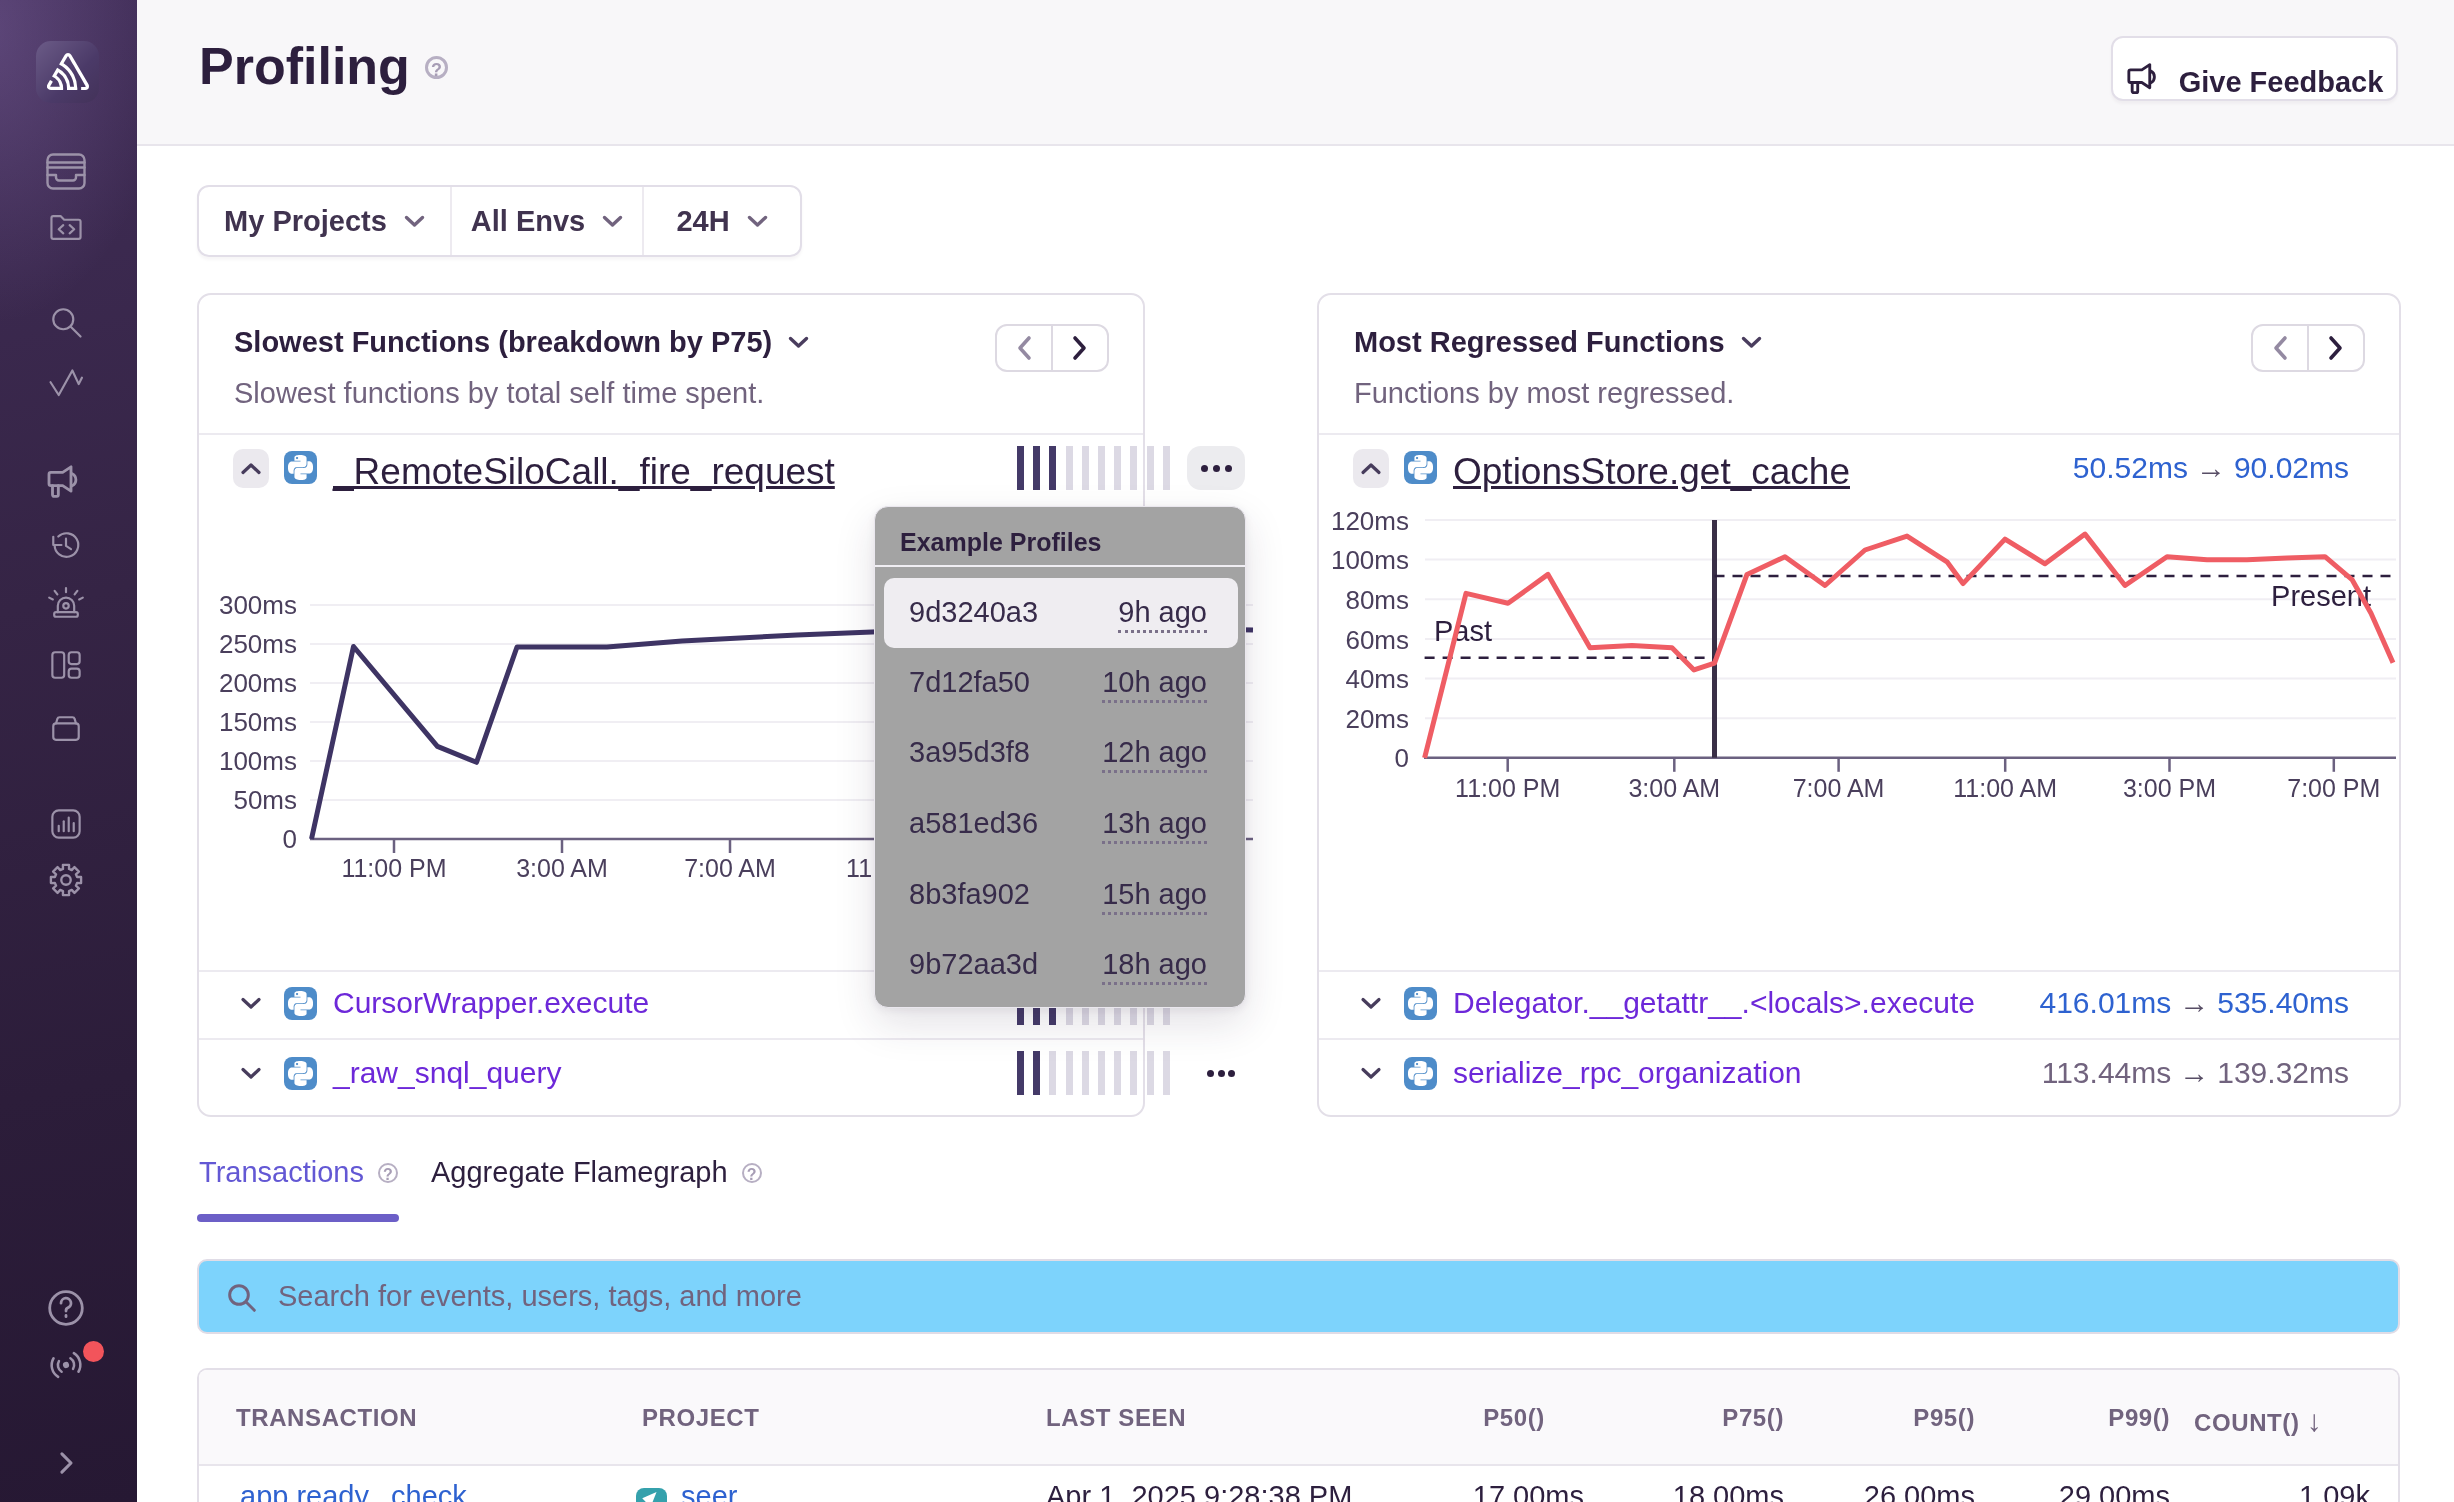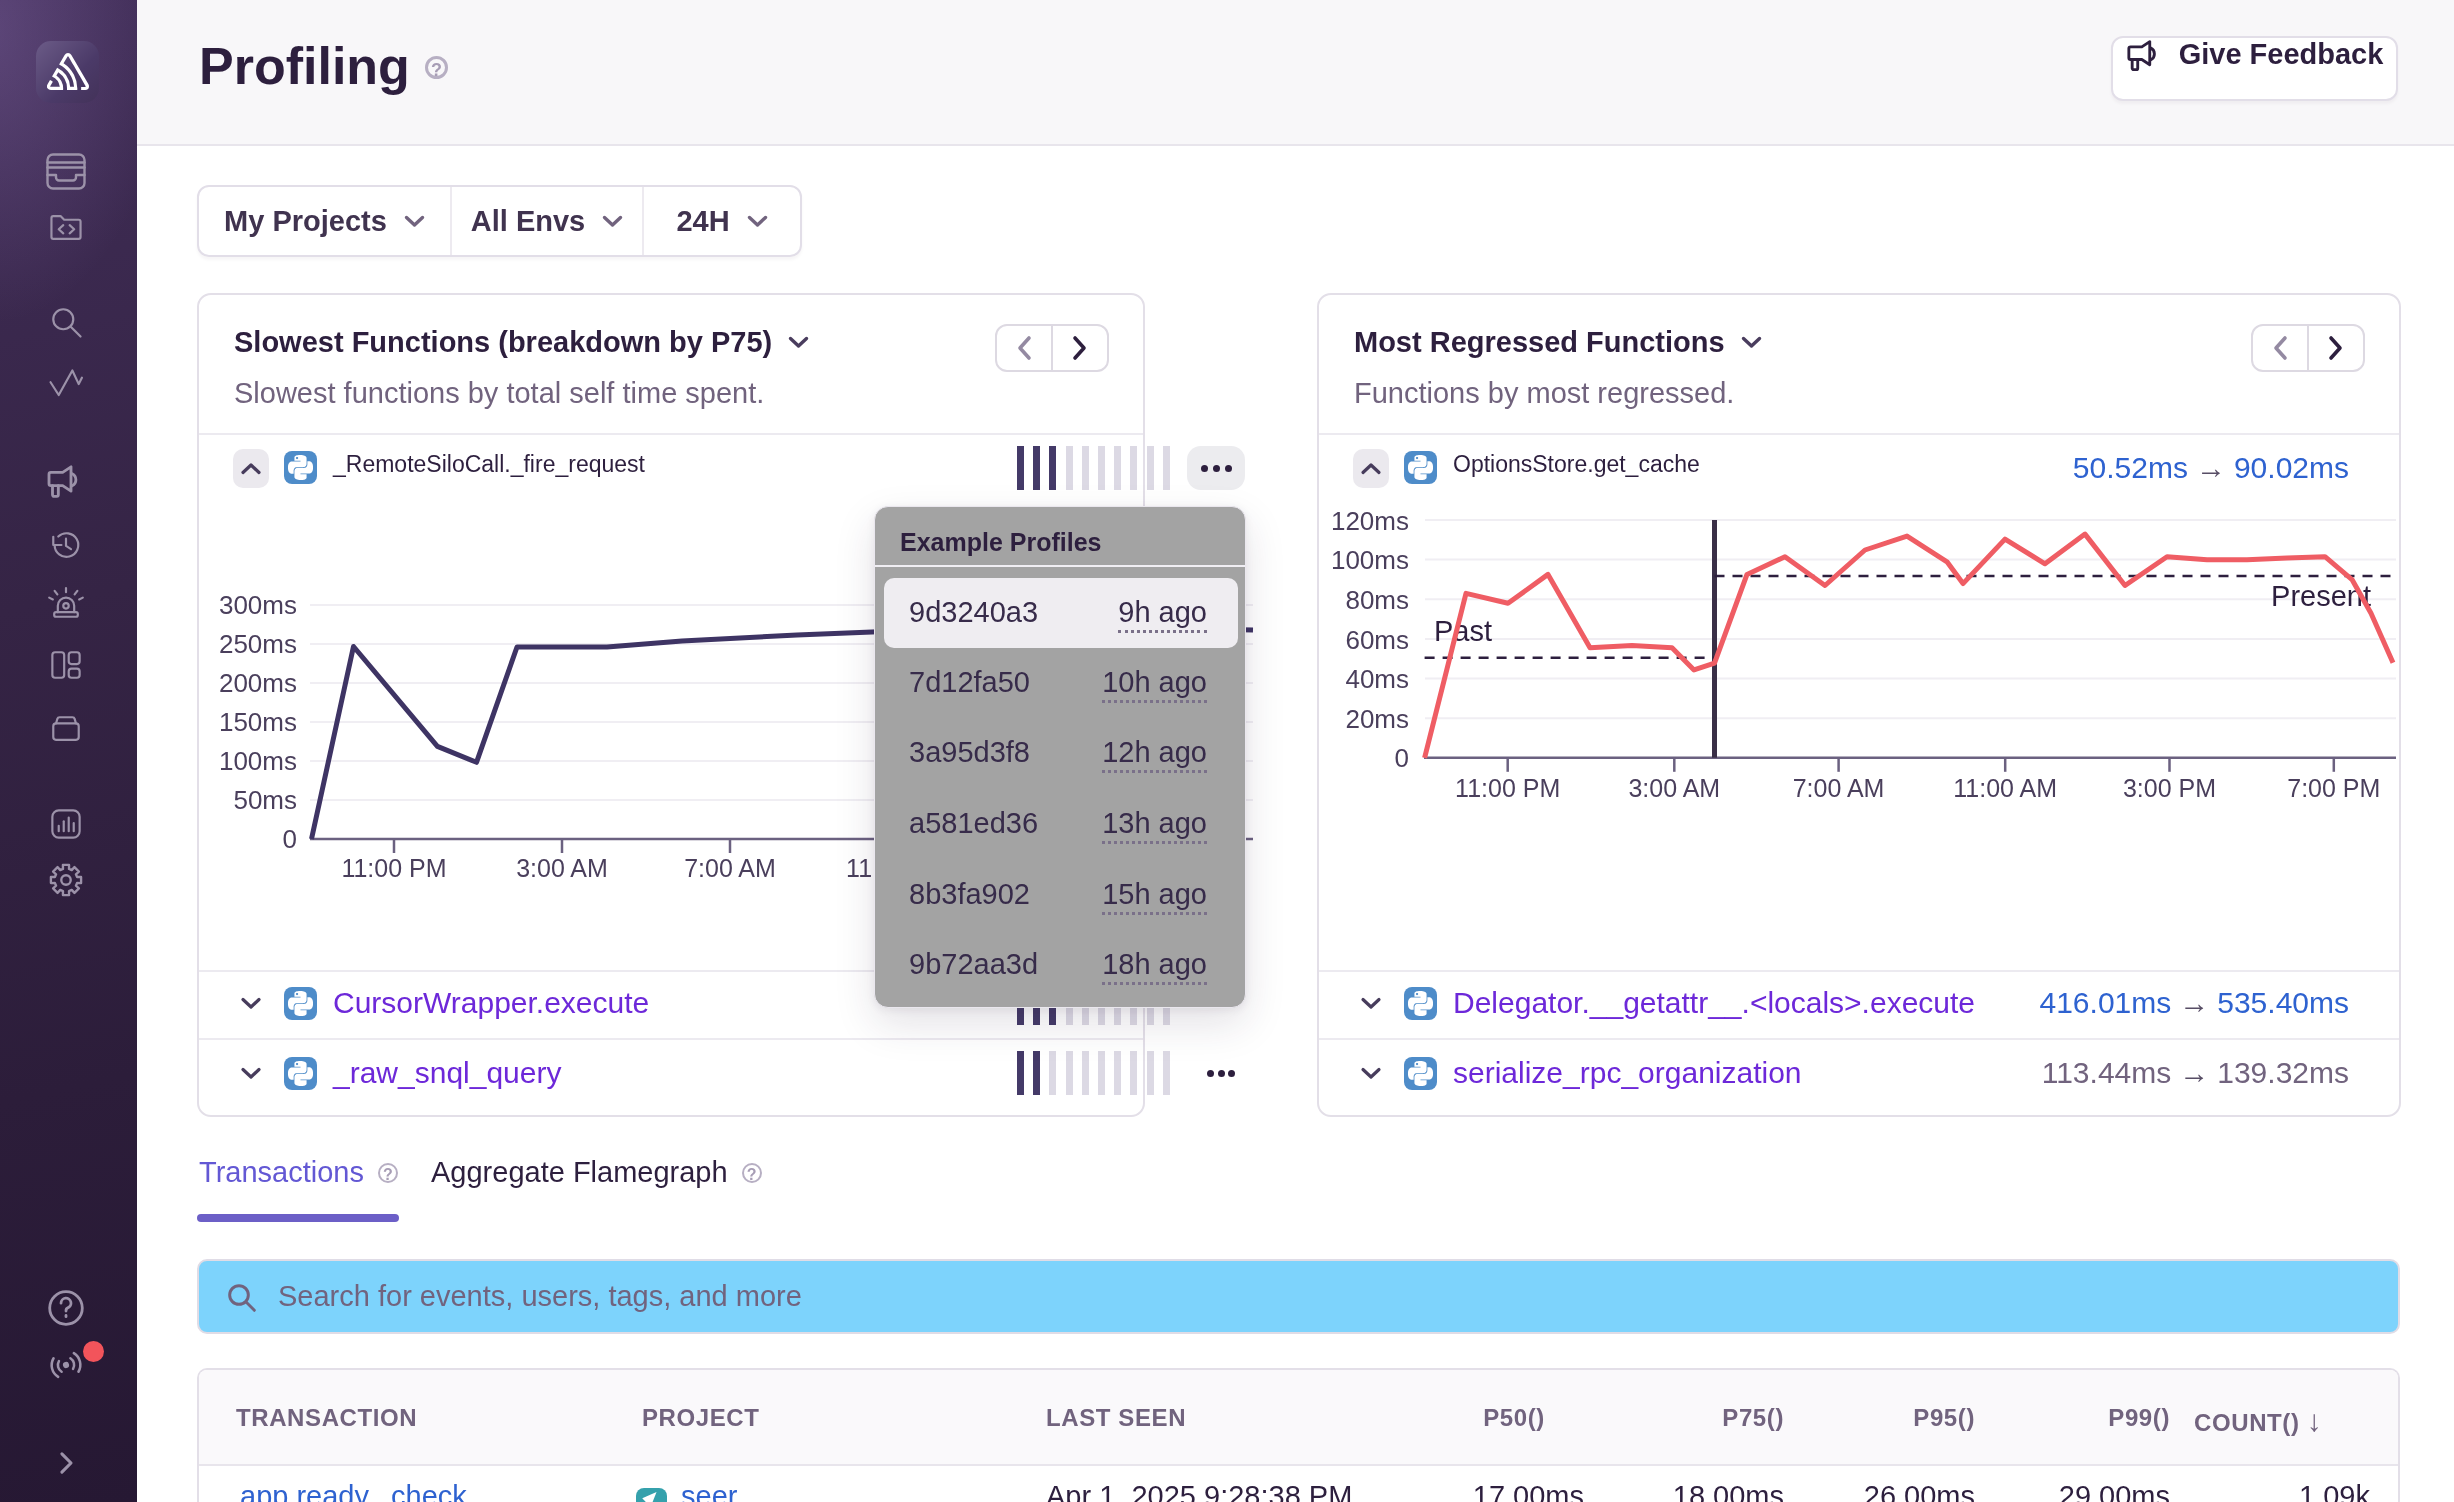--- a/index.html
+++ b/index.html
@@ -17,21 +17,21 @@
   .sideicon svg { stroke:#9c92a9; fill:none; stroke-width:2.4; stroke-linecap:round; stroke-linejoin:round; }
 
   
   #topbar { position:absolute; left:137px; top:0; width:2317px; height:146px; background:#f8f7f9; border-bottom:2px solid #e8e5ec; }
   #title { position:absolute; left:62px; top:36px; font-size:52px; font-weight:bold; color:#2d1f3e; letter-spacing:0px; }
   .helpcirc { display:inline-block; width:23px; height:23px; border:3px solid #b7afc3; border-radius:50%;
     color:#a79db5; font-size:18px; font-weight:bold; text-align:center; line-height:23px; }
   .tab .helpcirc { width:20px; height:20px; line-height:20px; font-size:16px; border-width:2.5px; }
   #title-help { position:absolute; left:288px; top:56px; }
   #feedback { position:absolute; left:1974px; top:36px; width:287px; height:65px; background:#fff; border:2px solid #e2dee8;
-    border-radius:12px; display:flex; align-items:flex-start; justify-content:center; gap:15px; font-size:29px; font-weight:bold; color:#2d1f3e;
+    border-radius:12px; display:flex; align-items:flex-end; justify-content:center; gap:15px; font-size:29px; font-weight:bold; color:#2d1f3e;
     box-shadow:0 3px 3px rgba(45,31,62,0.04); }
 
   
   #filterbar { position:absolute; left:197px; top:185px; width:605px; height:72px; background:#fff; border:2px solid #e2dee8;
     border-radius:12px; display:flex; align-items:stretch; box-shadow:0 3px 3px rgba(45,31,62,0.04); }
   .fseg { display:flex; align-items:center; justify-content:center; gap:17px; font-size:29px; font-weight:bold; color:#40334f; }
   .fseg + .fseg { border-left:2px solid #edeaf0; }
   .chev { width:21px; height:13px; }
   .chev polyline { fill:none; stroke:#71637e; stroke-width:3.4; stroke-linecap:round; stroke-linejoin:round; }
 
@@ -46,21 +46,21 @@
   .pager { position:absolute; top:29px; right:34px; width:114px; height:48px; border:2px solid #ddd9e2; border-radius:12px;
     display:flex; background:#fff; }
   .pager .pbtn { flex:1; display:flex; align-items:center; justify-content:center; }
   .pager .pbtn + .pbtn { border-left:2px solid #ddd9e2; }
   .parrow { width:16px; height:26px; fill:none; stroke-width:3.6; stroke-linecap:round; stroke-linejoin:round; }
 
   .exbtn { position:absolute; left:34px; top:154px; width:36px; height:39px; background:#ebe9ee; border-radius:10px;
     display:flex; align-items:center; justify-content:center; }
   .pyicon { position:absolute; left:85px; top:156px; width:33px; height:33px; border-radius:8px; background:#4e8cc9;
     display:flex; align-items:center; justify-content:center; }
-  .fname { position:absolute; left:134px; top:156px; font-size:23px; color:#2d1f3e; }
+  .fname { position:absolute; left:134px; top:156px; font-size:37px; color:#2d1f3e;text-decoration:underline; }
   .sparkline { position:absolute; left:818px; display:flex; gap:9.2px; }
   .sparkline i { display:block; width:7px; height:44px; background:#dcd9e4; }
   .sparkline i.d { background:#443a68; }
   .dotsbtn { position:absolute; left:988px; top:151px; width:58px; height:44px; background:#ececef; border-radius:14px;
     display:flex; align-items:center; justify-content:center; gap:5px; }
   .dotsbtn b, .dots3 b { display:block; width:7px; height:7px; border-radius:50%; background:#2d1f3e; }
   .dots3 { position:absolute; display:flex; gap:3.5px; }
   .rowline { position:absolute; left:0; width:100%; border-top:2px solid #eceaf0; }
   .rowchev { position:absolute; width:22px; height:13px; }
   .rowchev polyline { fill:none; stroke:#473c5c; stroke-width:3.2; stroke-linecap:round; stroke-linejoin:round; }

